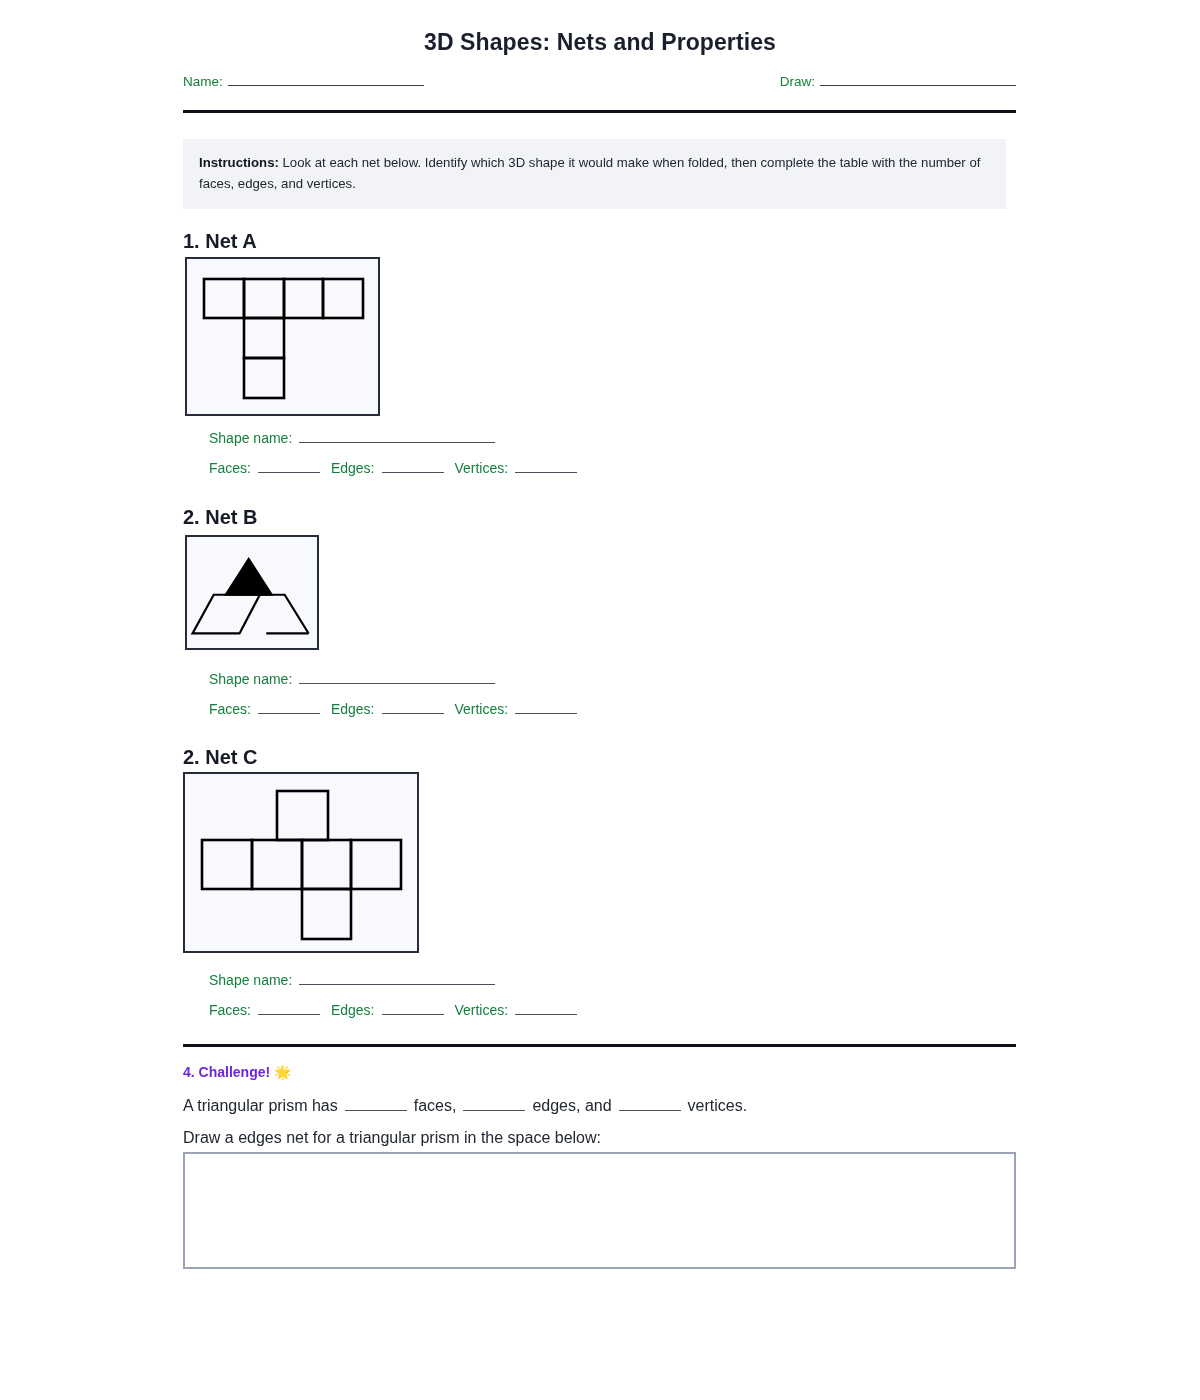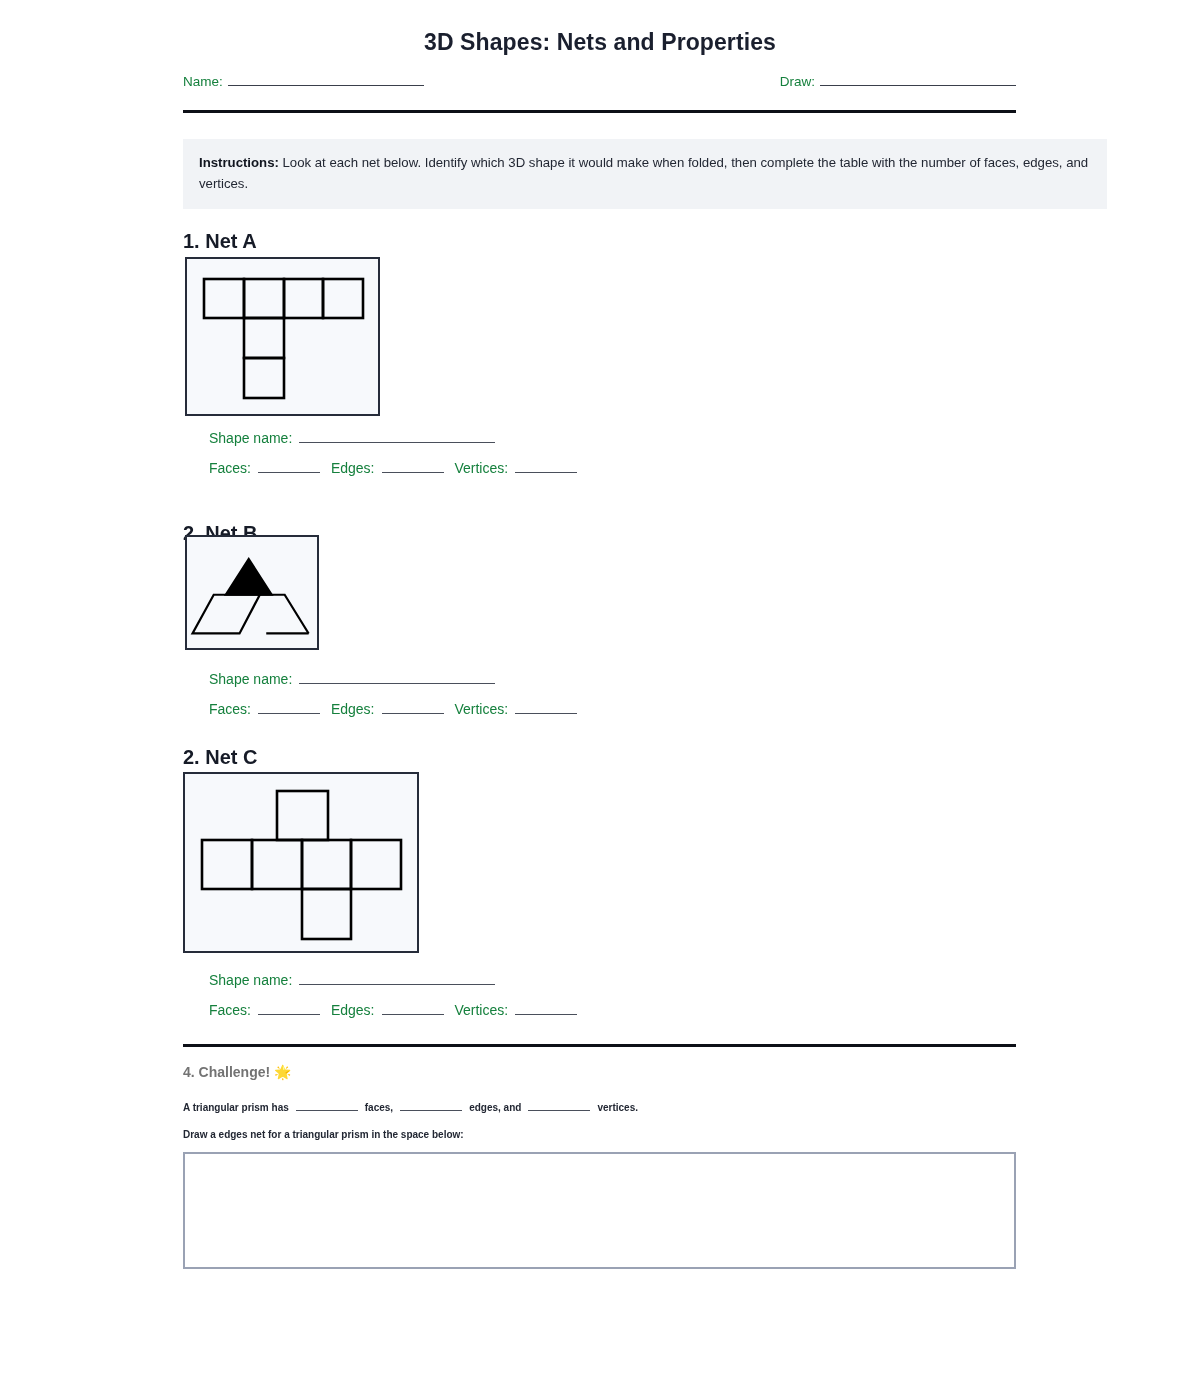--- a/index.html
+++ b/index.html
@@ -61,21 +61,21 @@
     height: 0;
     border-top: 3px solid #0d1017;
   }
   .hr-thick.second {
     top: 1044px;
   }
   .instructions {
     position: absolute;
     left: 183px;
     top: 139px;
-    width: 924px;
+    width: 823px;
     box-sizing: border-box;
     background: #f1f3f6;
     padding: 13px 16px 14px 16px;
     font-size: 13.2px;
     line-height: 1.62;
     color: #222733;
   }
   .instructions b { color: #11151f; }
 
   .section-head {
@@ -110,30 +110,29 @@
   .blank.long  { width: 196px; }
   .blank.short { width: 62px; }
   .gap { display: inline-block; width: 7px; }
 
   .challenge-head {
     position: absolute;
     left: 183px;
     top: 1064px;
     font-size: 14px;
     font-weight: bold;
-    color: #737373;
+    color: #6d28d9;
   }
   .star { font-size: 14px; }
   .challenge-line {
     position: absolute;
     left: 183px;
-    font-size: 10px;
+    font-size: 16px;
     color: #222733;
     white-space: nowrap;
-    font-weight: bold;
   }
   .draw-box {
     position: absolute;
     left: 183px;
     top: 1152px;
     width: 833px;
     height: 117px;
     box-sizing: border-box;
     border: 2px solid #9aa2b4;
     background: #ffffff;
@@ -182,21 +181,21 @@
     <div class="ans-row first">
       <span>Shape name:</span><span class="gap"></span><span class="blank long"></span>
     </div>
     <div class="ans-row">
       <span>Faces:</span><span class="gap"></span><span class="blank short"></span><span class="gap"></span>
       <span>Edges:</span><span class="gap"></span><span class="blank short"></span><span class="gap"></span>
       <span>Vertices:</span><span class="gap"></span><span class="blank short"></span>
     </div>
   </div>
 
-  <div class="section-head" style="top:522px">2. Net B</div>
+  <div class="section-head" style="top:506px">2. Net B</div>
 
   <div class="netbox" style="left:185px; top:535px; width:134px; height:115px;">
     <svg width="129" height="110" viewBox="0 0 140 110">
       <polygon points="67,19 42,58 92,58" fill="#000000" stroke="#000000" stroke-width="2.2"></polygon>
       <polygon points="29,58 79,58 57,100 6,100" fill="none" stroke="#000000" stroke-width="2.4"></polygon>
       <polyline points="79,58 106,58 132,100" fill="none" stroke="#000000" stroke-width="2.4"></polyline>
       <line x1="86" y1="100" x2="132" y2="100" stroke="#000000" stroke-width="2.4"></line>
     </svg>
   </div>
 

